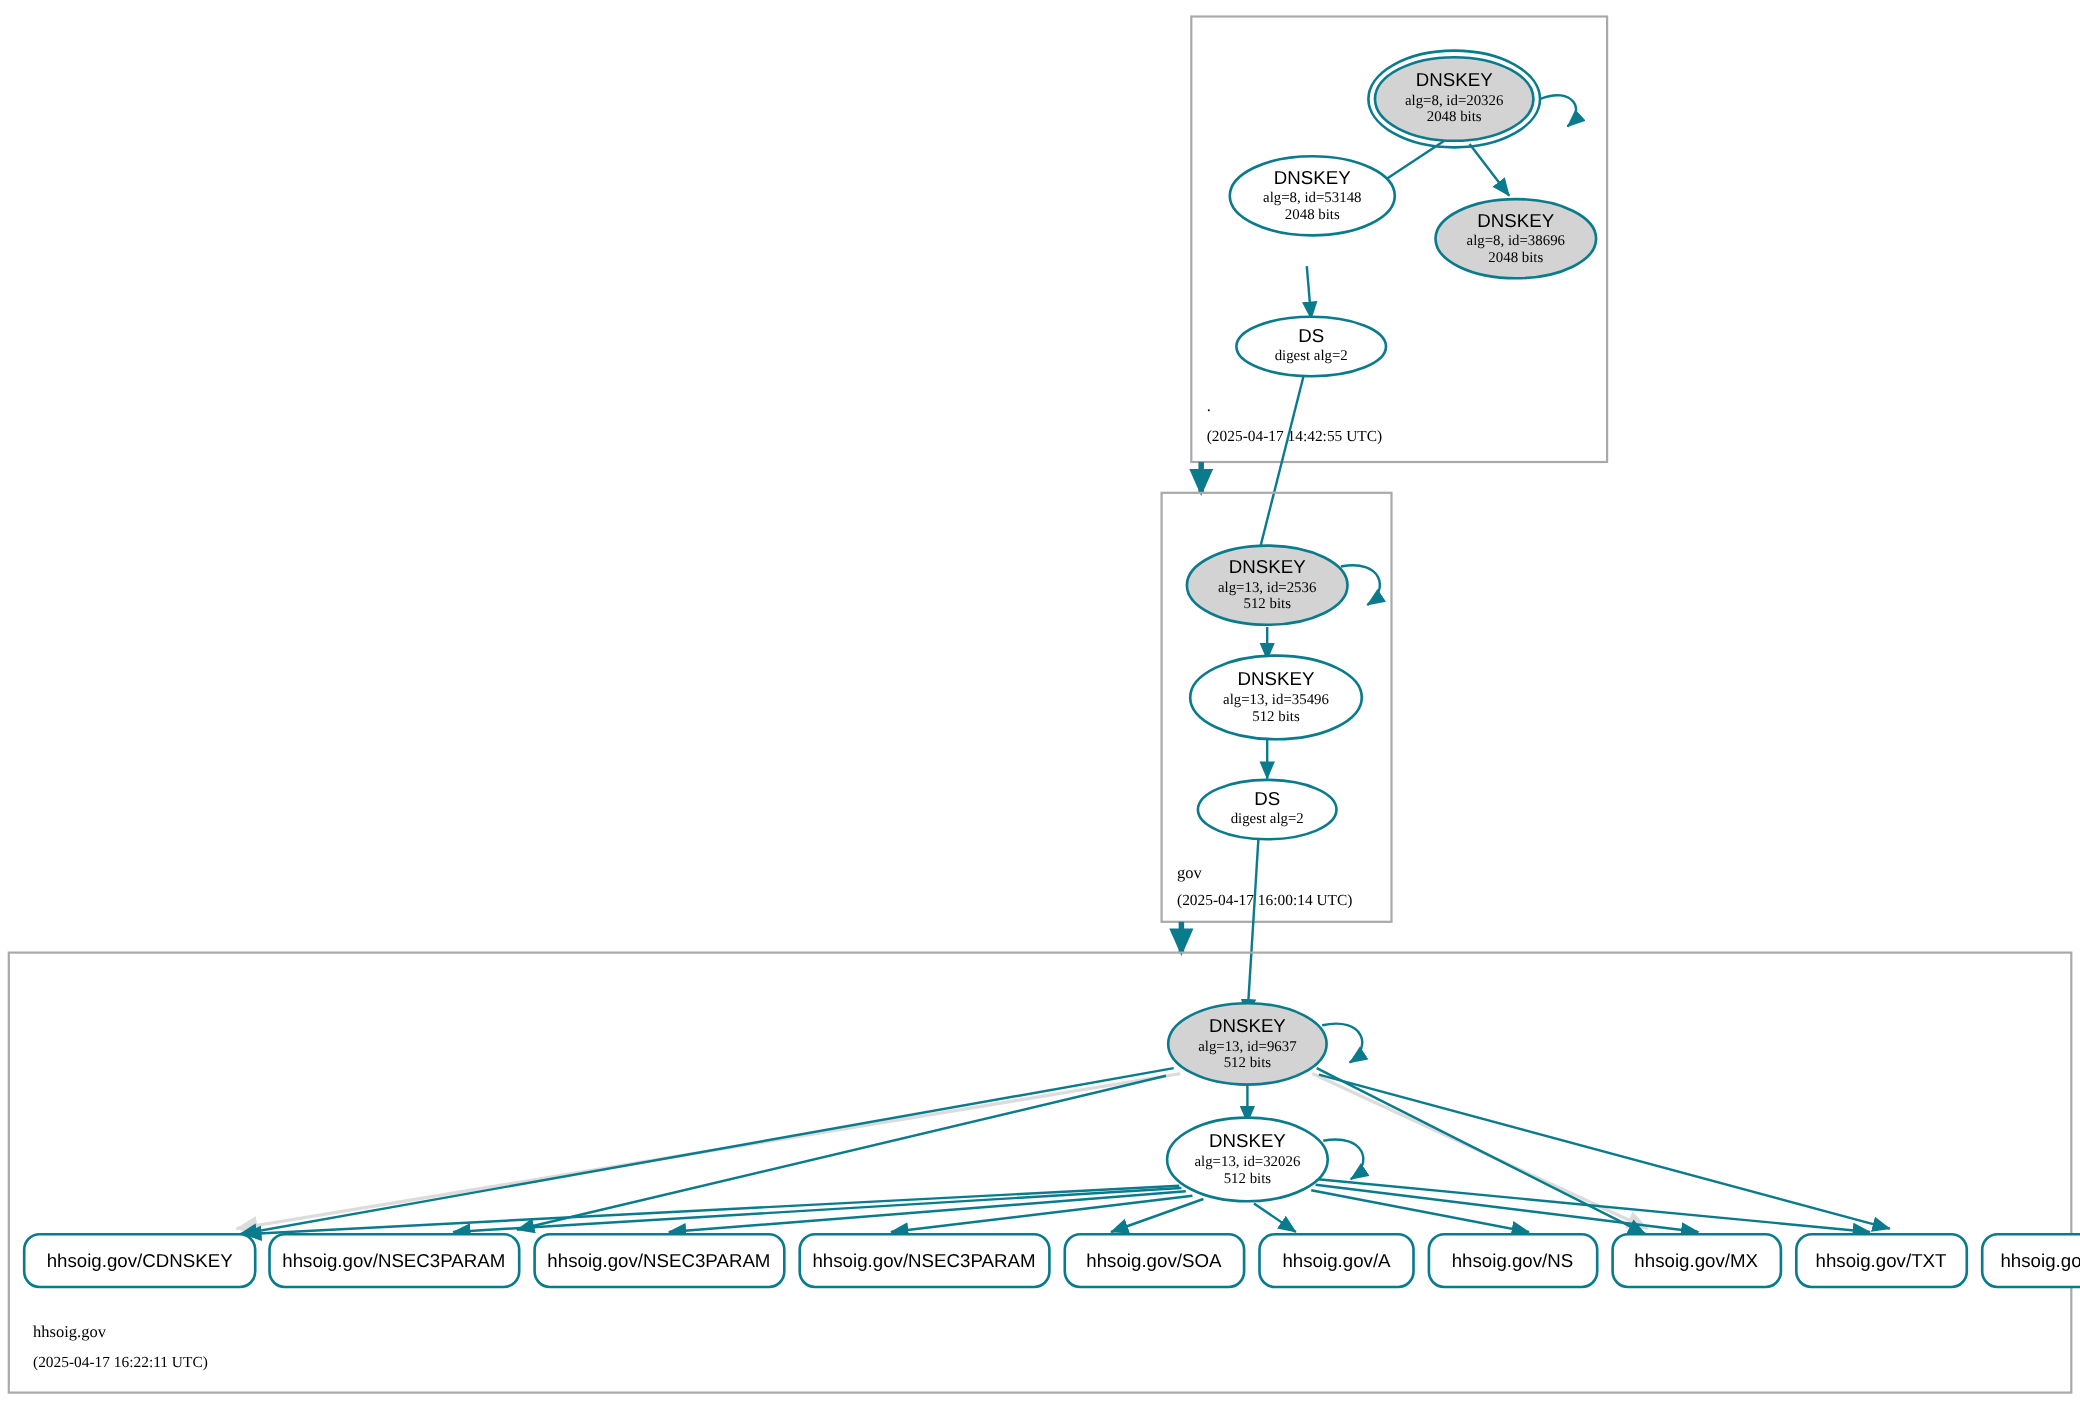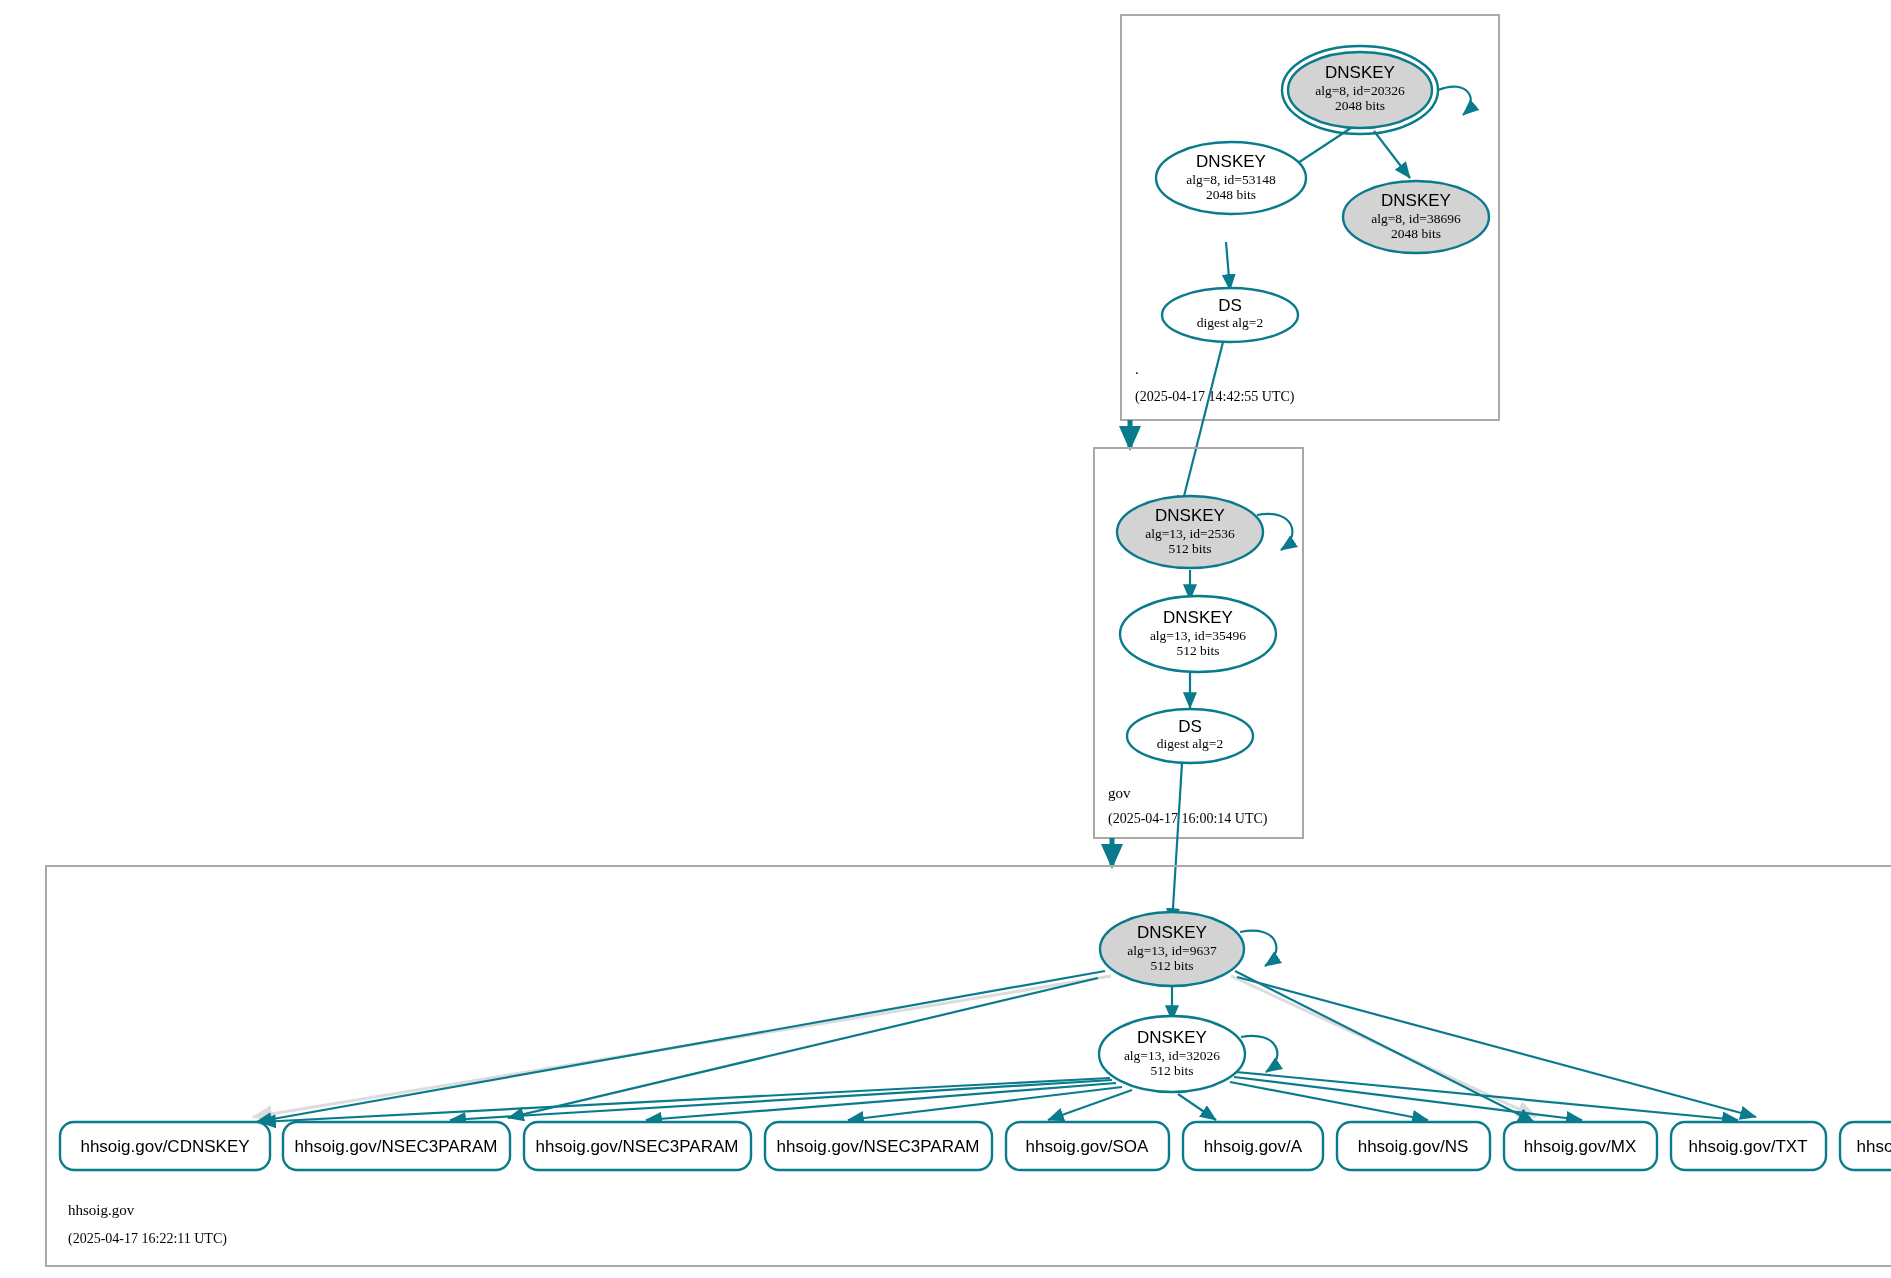--- a/index.html
+++ b/index.html
@@ -10,21 +10,20 @@
   body {
     width: 1891px;
     height: 1278px;
     font-family: "Liberation Sans", sans-serif;
     position: relative;
     overflow: hidden;
   }
   #diagram-root {
     position: absolute;
     inset: 0;
-    margin-left: 38px;
   }
   svg.graph {
     display: block;
     width: 1891px;
     height: 1278px;
   }
   .zone-box {
     fill: none;
     stroke: #a9a9a9;
     stroke-width: 2;

